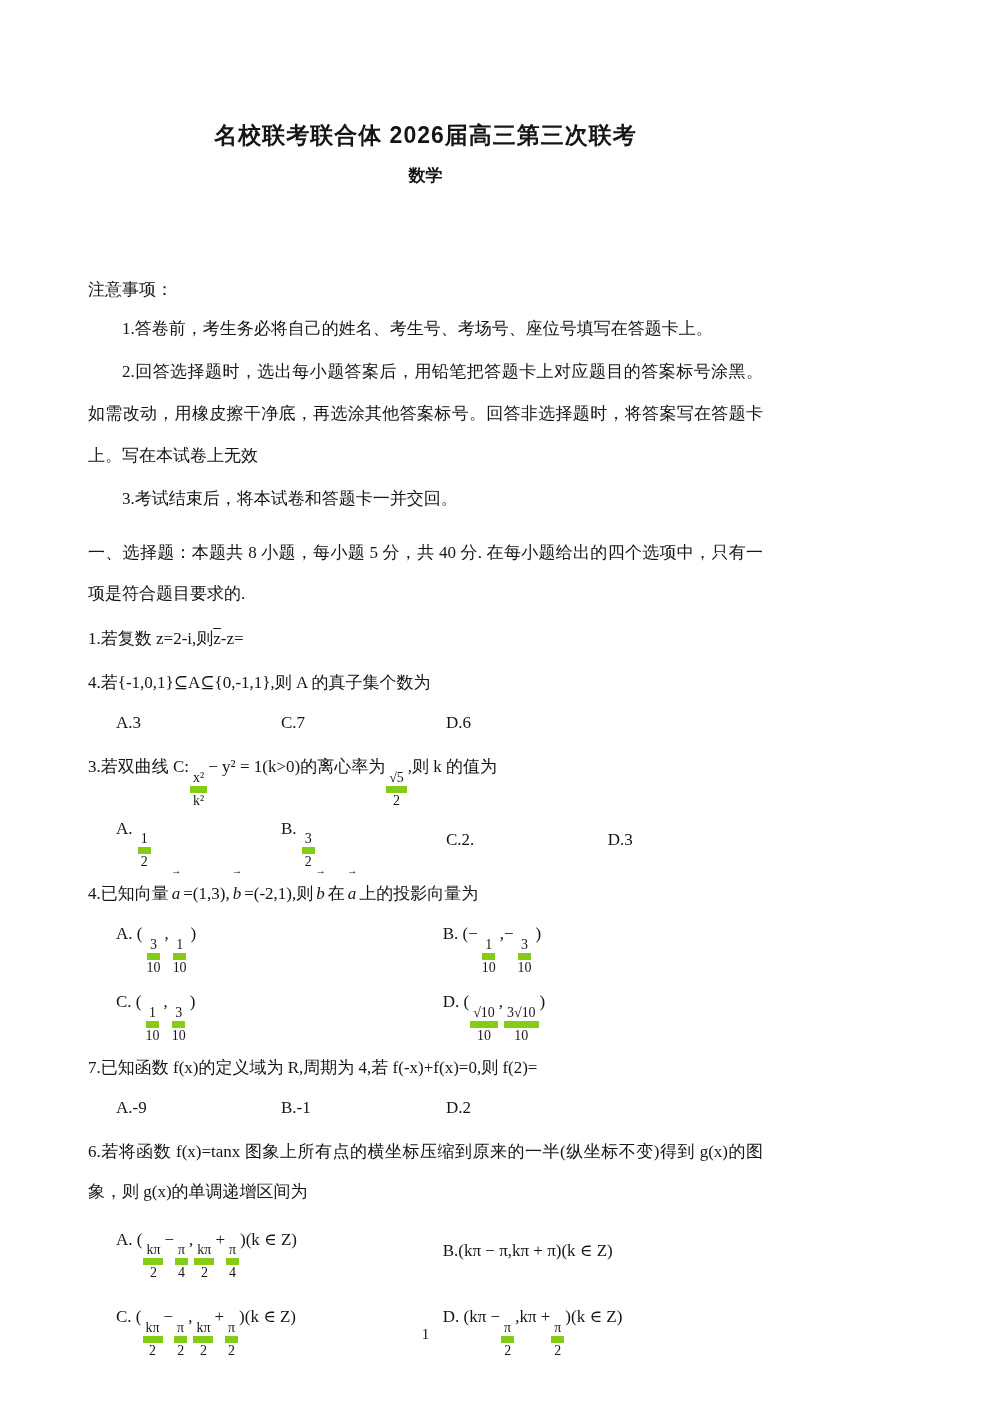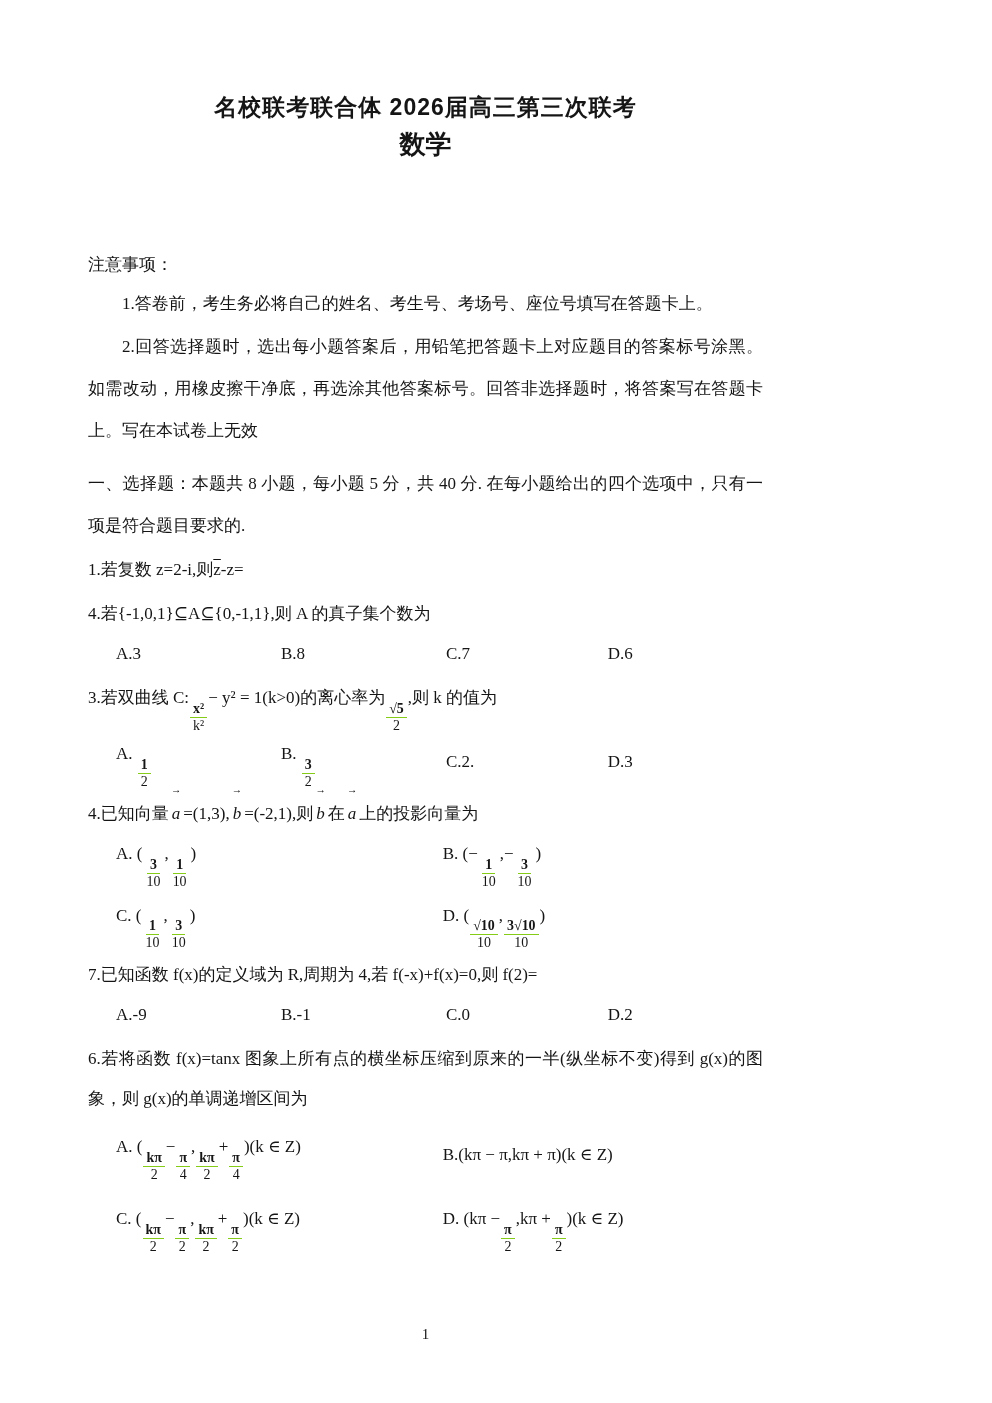--- a/index.html
+++ b/index.html
@@ -3,76 +3,76 @@
 <meta charset="utf-8">
 <style>
   * { margin:0; padding:0; box-sizing:border-box; }
   html,body { background:#ffffff; }
   body {
     width:992px; min-height:1403px; margin:0 auto;
     color:#151515;
     font-family:"Liberation Serif","DejaVu Serif",serif;
     font-size:17px;
   }
-  .page { position:relative; width:851px; min-height:1403px; padding:92px 88px 40px 88px; background:#fff; }
+  .page { position:relative; width:851px; min-height:1403px; padding:120px 88px 40px 88px; background:#fff; }
   .title {
     text-align:center; font-size:23px; font-weight:bold; letter-spacing:1px;
     font-family:"Liberation Sans","DejaVu Sans",sans-serif;
   }
   .subject {
-    text-align:center; font-size:26px; font-weight:bold; margin-top:4px;
+    text-align:center; font-size:17px; font-weight:bold; margin-top:13px;
     font-family:"Liberation Sans","DejaVu Sans",sans-serif;
   }
   .notes-heading { margin-top:88px; line-height:1.8; }
   .note { text-indent:2em; line-height:2.45; margin-top:2px; text-align:justify; }
   .section-heading { margin-top:12px; line-height:2.45; text-align:justify; }
   .question { margin-top:4px; }
   .stem { line-height:2.35; text-align:justify; }
   .opts { display:grid; padding-left:28px; line-height:2.35; align-items:center; }
   .opts4 { grid-template-columns:25.5% 25.5% 25% 24%; }
   .opts2 { grid-template-columns:50.5% 49.5%; row-gap:6px; }
   .opts2.gapped { row-gap:16px; margin-top:8px; }
   .opt { white-space:nowrap; }
   .frac {
     display:inline-flex; flex-direction:column; align-items:center;
     vertical-align:-0.7em; line-height:1.15; font-size:0.82em; margin:0 1px;
   }
-  .frac .fnum { padding:0 3px; border-bottom:1px solid #84cc16;font-weight:bold; }
+  .frac .fnum { padding:0 3px; border-bottom:7px solid #84cc16; }
   .frac .fden { padding:0 3px; }
   .vec { position:relative; display:inline-block; font-style:italic; margin:0 2px; padding:0 1px; }
   .vec::before {
     content:"→"; position:absolute; top:-0.85em; left:0; right:0;
     font-size:0.6em; text-align:center; font-style:normal; line-height:1;
   }
   .ol { text-decoration:overline; }
   .page-number { position:absolute; bottom:60px; left:0; width:100%; text-align:center; font-size:15px; }
 </style>
 </head>
 <body>
 
 <div class="page">
 
   <h1 class="title">名校联考联合体 2026届高三第三次联考</h1>
   <h2 class="subject">数学</h2>
 
   <p class="notes-heading">注意事项：</p>
   <p class="note">1.答卷前，考生务必将自己的姓名、考生号、考场号、座位号填写在答题卡上。</p>
   <p class="note">2.回答选择题时，选出每小题答案后，用铅笔把答题卡上对应题目的答案标号涂黑。如需改动，用橡皮擦干净底，再选涂其他答案标号。回答非选择题时，将答案写在答题卡上。写在本试卷上无效</p>
+  <p class="note">3.考试结束后，将本试卷和答题卡一并交回。</p>
 
   <p class="section-heading">一、选择题：本题共 8 小题，每小题 5 分，共 40 分. 在每小题给出的四个选项中，只有一项是符合题目要求的.</p>
 
   <div class="question">
     <p class="stem">1.若复数 z=2-i,则<span class="ol">z</span>-z=</p>
   </div>
 
   <div class="question">
     <p class="stem">4.若{-1,0,1}⊆A⊆{0,-1,1},则 A 的真子集个数为</p>
     <div class="opts opts4">
       <span class="opt">A.3</span>
-      <span class="opt">B.8</span>
       <span class="opt">C.7</span>
       <span class="opt">D.6</span>
     </div>
   </div>
 
   <div class="question">
     <p class="stem">3.若双曲线 C:<span class="frac">
           <span class="fnum">x²</span>
           <span class="fden">k²</span>
         </span>− y² = 1(k&gt;0)的离心率为<span class="frac">
@@ -125,21 +125,20 @@
             <span class="fden">10</span>
           </span>)</span>
     </div>
   </div>
 
   <div class="question">
     <p class="stem">7.已知函数 f(x)的定义域为 R,周期为 4,若 f(-x)+f(x)=0,则 f(2)=</p>
     <div class="opts opts4">
       <span class="opt">A.-9</span>
       <span class="opt">B.-1</span>
-      <span class="opt">C.0</span>
       <span class="opt">D.2</span>
     </div>
   </div>
 
   <div class="question">
     <p class="stem">6.若将函数 f(x)=tanx 图象上所有点的横坐标压缩到原来的一半(纵坐标不变)得到 g(x)的图象，则 g(x)的单调递增区间为</p>
     <div class="opts opts2 gapped">
       <span class="opt">A. (<span class="frac">
             <span class="fnum">kπ</span>
             <span class="fden">2</span>

